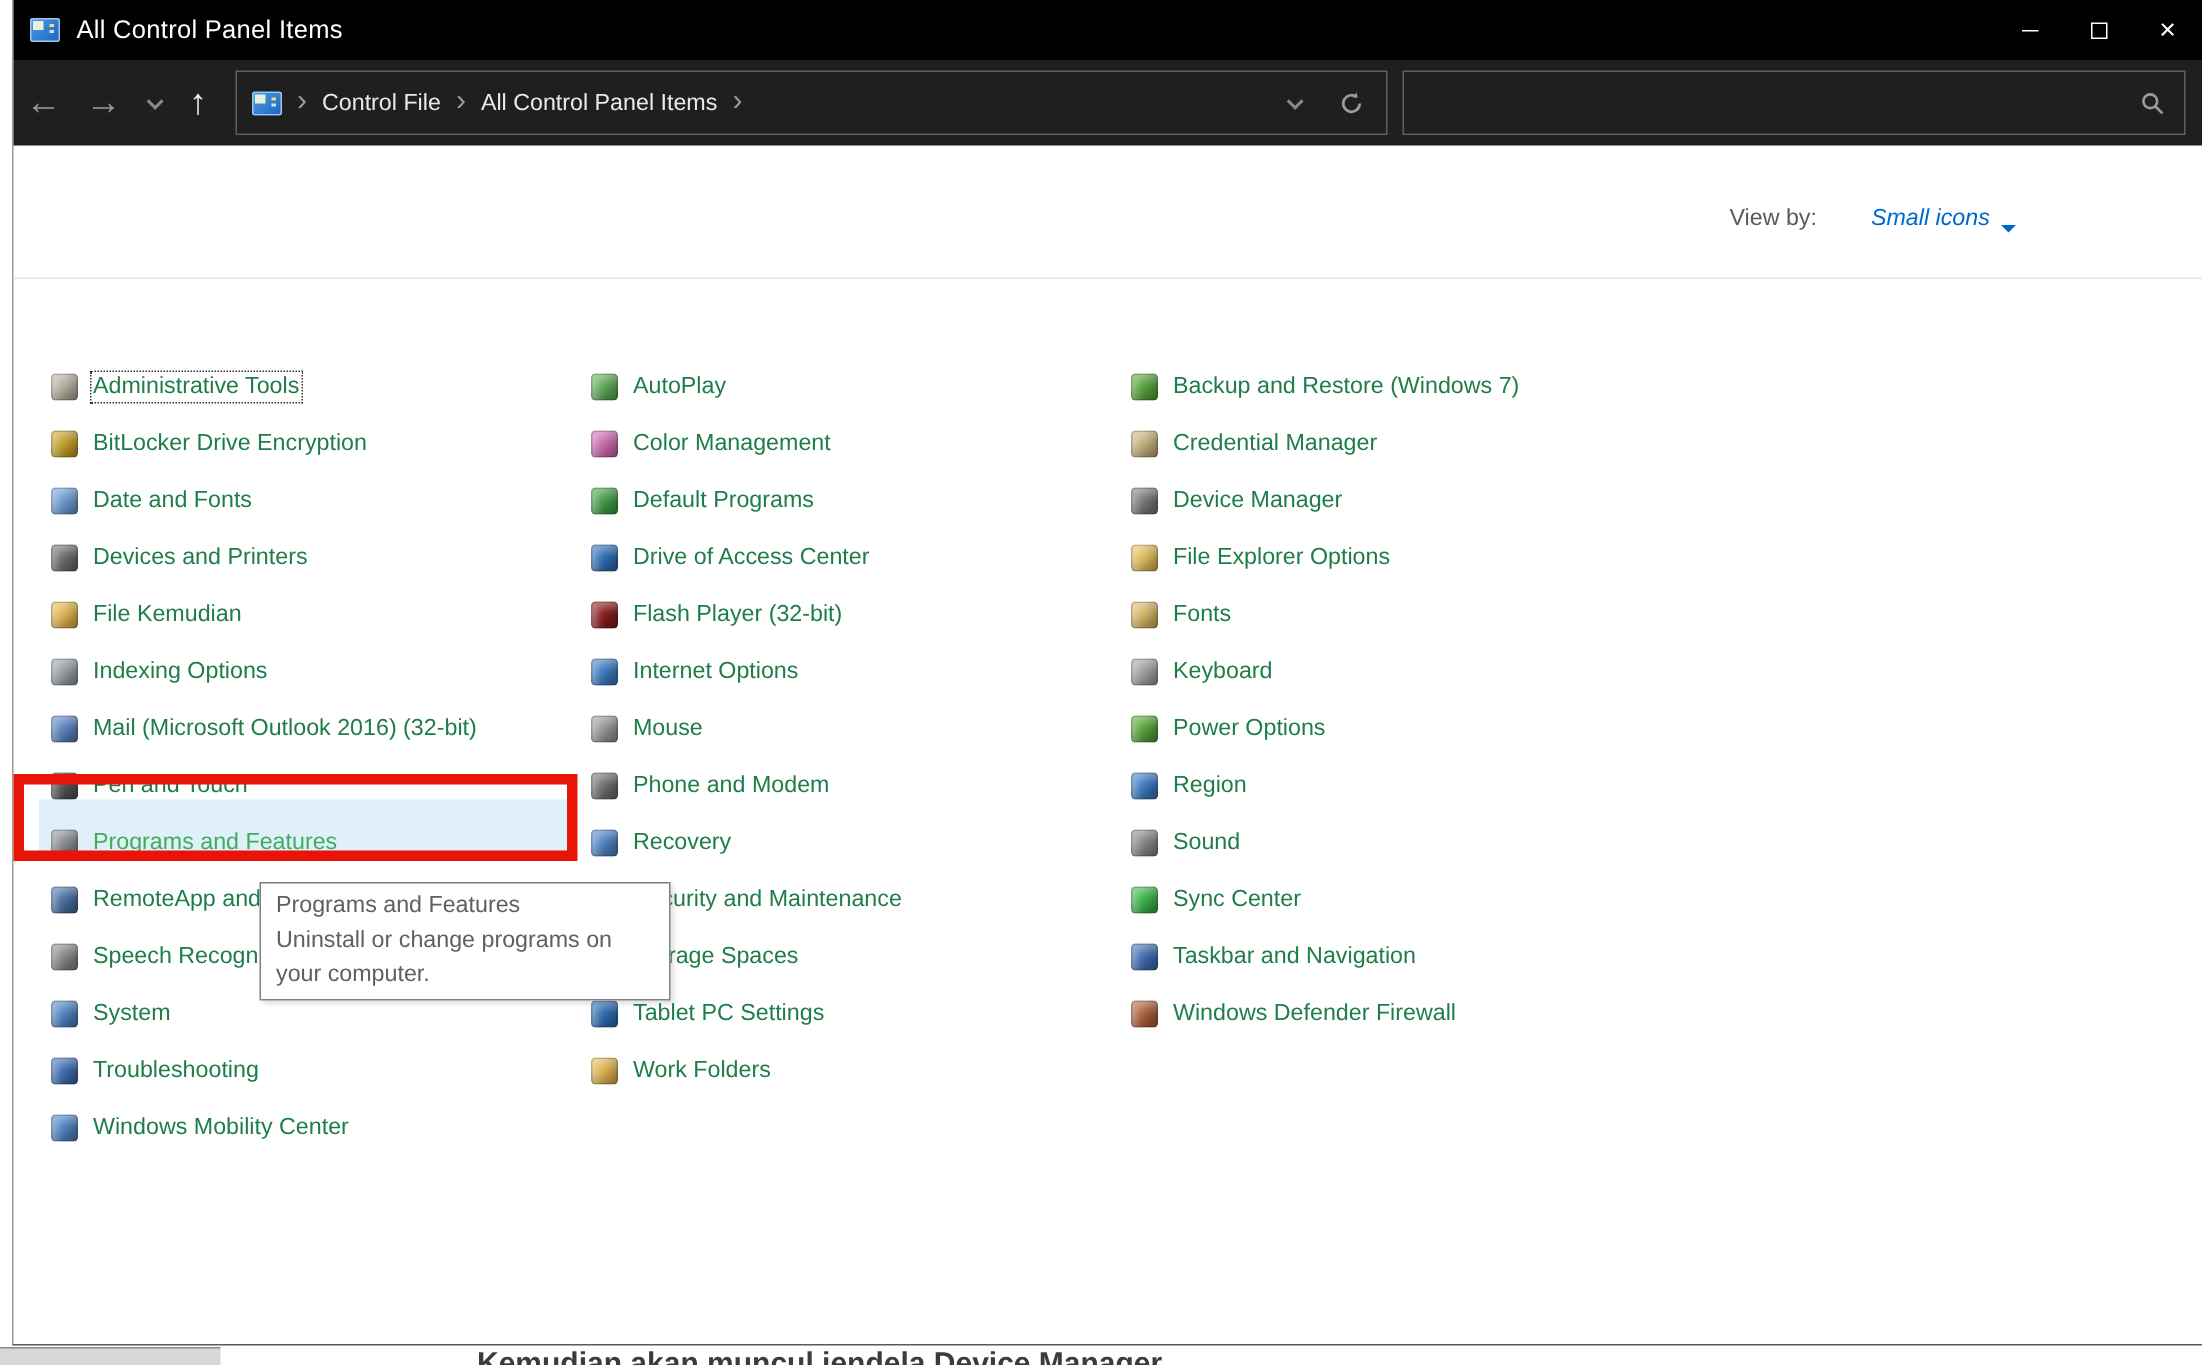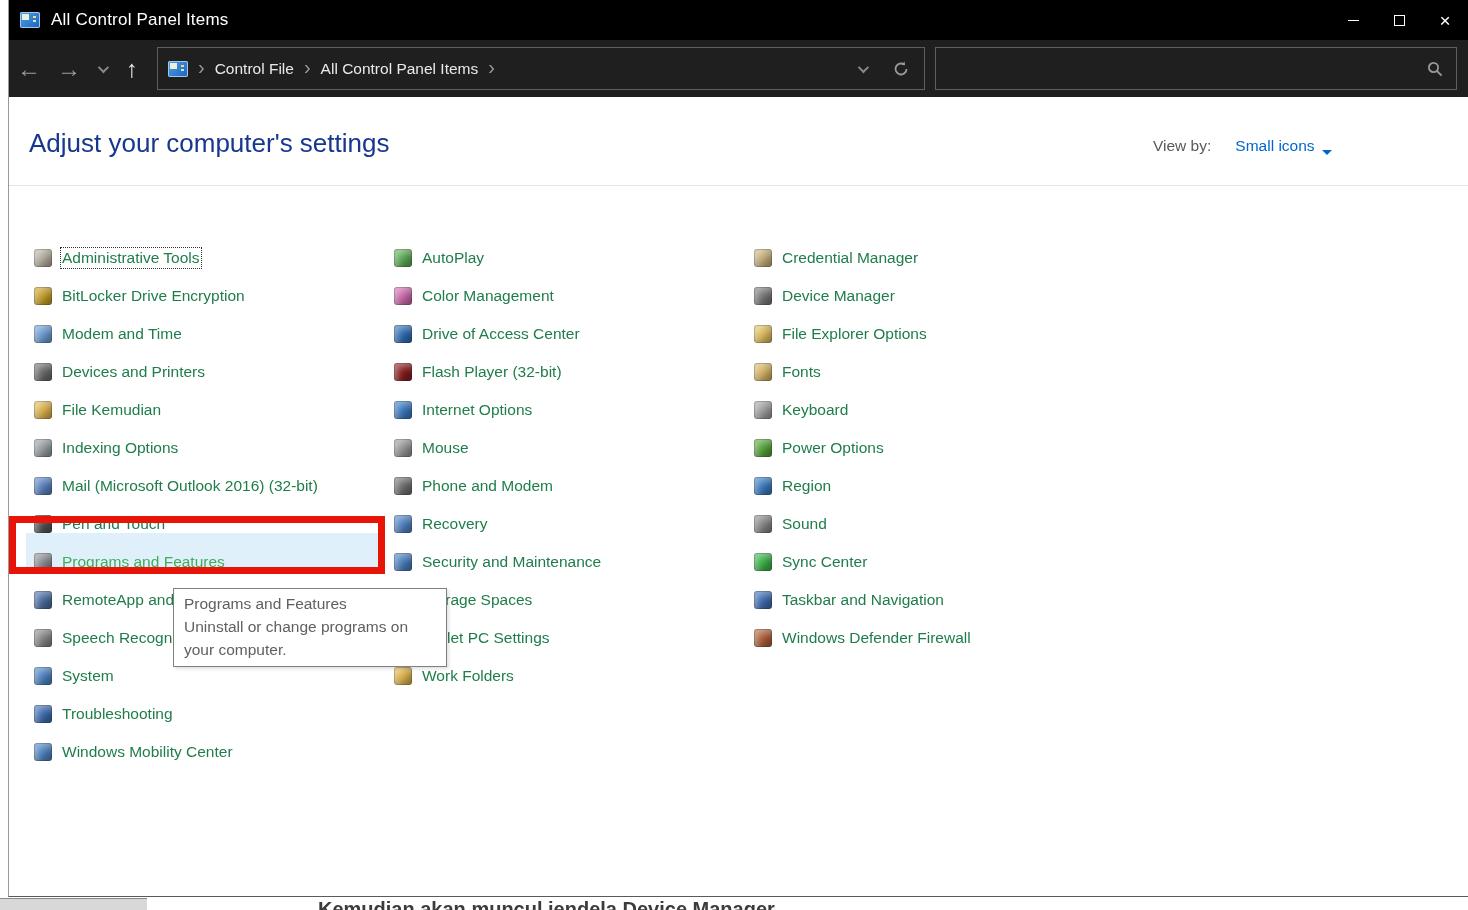--- a/index.html
+++ b/index.html
@@ -42,21 +42,21 @@
   .searchbox { margin-left:10px; width:522px; height:43px; border:1px solid #5f5f5f;
                display:flex; align-items:center; }
   .searchbox input { flex:1; background:transparent; border:none; outline:none;
                      color:#ddd; font-size:15px; padding:0 10px; height:100%; }
   .search-icn { margin-right:12px; display:flex; cursor:pointer; }
 
   
   .page-title { position:absolute; left:20px; top:128px; font-size:26px; color:#17378f; }
   .viewby { position:absolute; left:1144px; top:137px; font-size:15.5px; display:flex; align-items:flex-end; }
   .viewby .vb-label { color:#5a5a5a; }
-  .viewby .vb-value { color:#0066cc; margin-left:24px; cursor:pointer; }
+  .viewby .vb-value { color:#0066cc; margin-left:36px; cursor:pointer;font-style:italic; }
   .vb-caret { width:0; height:0; border-left:5px solid transparent; border-right:5px solid transparent;
               border-top:5px solid #0066cc; margin-left:7px; }
   .divider { position:absolute; left:0; top:185px; width:100%; height:1px; background:#e4e4e4; }
 
   
   .col { position:absolute; top:229px; }
   .col1 { left:17px; width:352px; }
   .col2 { left:377px; width:352px; }
   .col3 { left:737px; width:400px; }
   .item { height:38px; display:flex; align-items:flex-end; padding-left:8px; cursor:pointer; }
@@ -132,40 +132,39 @@
         <input value="" style="">
         <span class="search-icn">
           <svg width="18" height="18" viewBox="0 0 18 18">
             <circle cx="7.5" cy="7.5" r="4.6" fill="none" stroke="#9a9a9a" stroke-width="1.8"></circle>
             <line x1="11" y1="11" x2="15.6" y2="15.6" stroke="#9a9a9a" stroke-width="1.8"></line>
           </svg>
         </span>
       </div>
     </div>
 
-    <div class="page-title">Adjust your computer's settings</div>
     <div class="viewby">
       <span class="vb-label">View by:</span>
       <span class="vb-value">Small icons</span>
       <span class="vb-caret"></span>
     </div>
     <div class="divider"></div>
 
     <div class="col col1">
         <div class="item focus">
           <span class="icn" style="background: linear-gradient(135deg, rgb(185, 177, 162) 55%, rgba(0, 0, 0, 0.25)) rgb(185, 177, 162);"></span>
           <span class="lbl">Administrative Tools</span>
         </div>
         <div class="item">
           <span class="icn" style="background: linear-gradient(135deg, rgb(201, 162, 39) 55%, rgba(0, 0, 0, 0.25)) rgb(201, 162, 39);"></span>
           <span class="lbl">BitLocker Drive Encryption</span>
         </div>
         <div class="item">
           <span class="icn" style="background: linear-gradient(135deg, rgb(111, 159, 216) 55%, rgba(0, 0, 0, 0.25)) rgb(111, 159, 216);"></span>
-          <span class="lbl">Modem and Time</span>
+          <span class="lbl">Date and Fonts</span>
         </div>
         <div class="item">
           <span class="icn" style="background: linear-gradient(135deg, rgb(110, 110, 110) 55%, rgba(0, 0, 0, 0.25)) rgb(110, 110, 110);"></span>
           <span class="lbl">Devices and Printers</span>
         </div>
         <div class="item">
           <span class="icn" style="background: linear-gradient(135deg, rgb(227, 183, 78) 55%, rgba(0, 0, 0, 0.25)) rgb(227, 183, 78);"></span>
           <span class="lbl">File Kemudian</span>
         </div>
         <div class="item">
@@ -208,20 +207,24 @@
     <div class="col col2">
         <div class="item">
           <span class="icn" style="background: linear-gradient(135deg, rgb(95, 174, 87) 55%, rgba(0, 0, 0, 0.25)) rgb(95, 174, 87);"></span>
           <span class="lbl">AutoPlay</span>
         </div>
         <div class="item">
           <span class="icn" style="background: linear-gradient(135deg, rgb(208, 107, 176) 55%, rgba(0, 0, 0, 0.25)) rgb(208, 107, 176);"></span>
           <span class="lbl">Color Management</span>
         </div>
         <div class="item">
+          <span class="icn" style="background: linear-gradient(135deg, rgb(67, 160, 71) 55%, rgba(0, 0, 0, 0.25)) rgb(67, 160, 71);"></span>
+          <span class="lbl">Default Programs</span>
+        </div>
+        <div class="item">
           <span class="icn" style="background: linear-gradient(135deg, rgb(45, 111, 181) 55%, rgba(0, 0, 0, 0.25)) rgb(45, 111, 181);"></span>
           <span class="lbl">Drive of Access Center</span>
         </div>
         <div class="item">
           <span class="icn" style="background: linear-gradient(135deg, rgb(138, 28, 28) 55%, rgba(0, 0, 0, 0.25)) rgb(138, 28, 28);"></span>
           <span class="lbl">Flash Player (32-bit)</span>
         </div>
         <div class="item">
           <span class="icn" style="background: linear-gradient(135deg, rgb(59, 124, 196) 55%, rgba(0, 0, 0, 0.25)) rgb(59, 124, 196);"></span>
           <span class="lbl">Internet Options</span>
@@ -249,20 +252,24 @@
         <div class="item">
           <span class="icn" style="background: linear-gradient(135deg, rgb(45, 111, 181) 55%, rgba(0, 0, 0, 0.25)) rgb(45, 111, 181);"></span>
           <span class="lbl">Tablet PC Settings</span>
         </div>
         <div class="item">
           <span class="icn" style="background: linear-gradient(135deg, rgb(227, 183, 78) 55%, rgba(0, 0, 0, 0.25)) rgb(227, 183, 78);"></span>
           <span class="lbl">Work Folders</span>
         </div>
       </div>
     <div class="col col3">
+        <div class="item">
+          <span class="icn" style="background: linear-gradient(135deg, rgb(87, 166, 57) 55%, rgba(0, 0, 0, 0.25)) rgb(87, 166, 57);"></span>
+          <span class="lbl">Backup and Restore (Windows 7)</span>
+        </div>
         <div class="item">
           <span class="icn" style="background: linear-gradient(135deg, rgb(201, 179, 126) 55%, rgba(0, 0, 0, 0.25)) rgb(201, 179, 126);"></span>
           <span class="lbl">Credential Manager</span>
         </div>
         <div class="item">
           <span class="icn" style="background: linear-gradient(135deg, rgb(122, 122, 122) 55%, rgba(0, 0, 0, 0.25)) rgb(122, 122, 122);"></span>
           <span class="lbl">Device Manager</span>
         </div>
         <div class="item">
           <span class="icn" style="background: linear-gradient(135deg, rgb(227, 192, 94) 55%, rgba(0, 0, 0, 0.25)) rgb(227, 192, 94);"></span>

